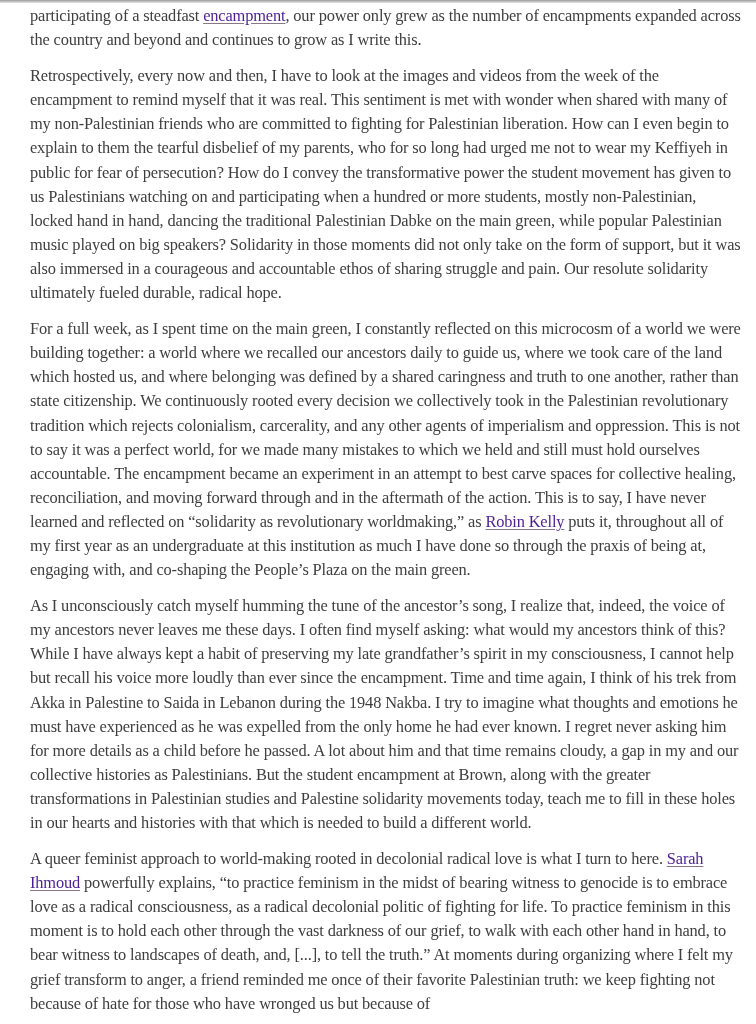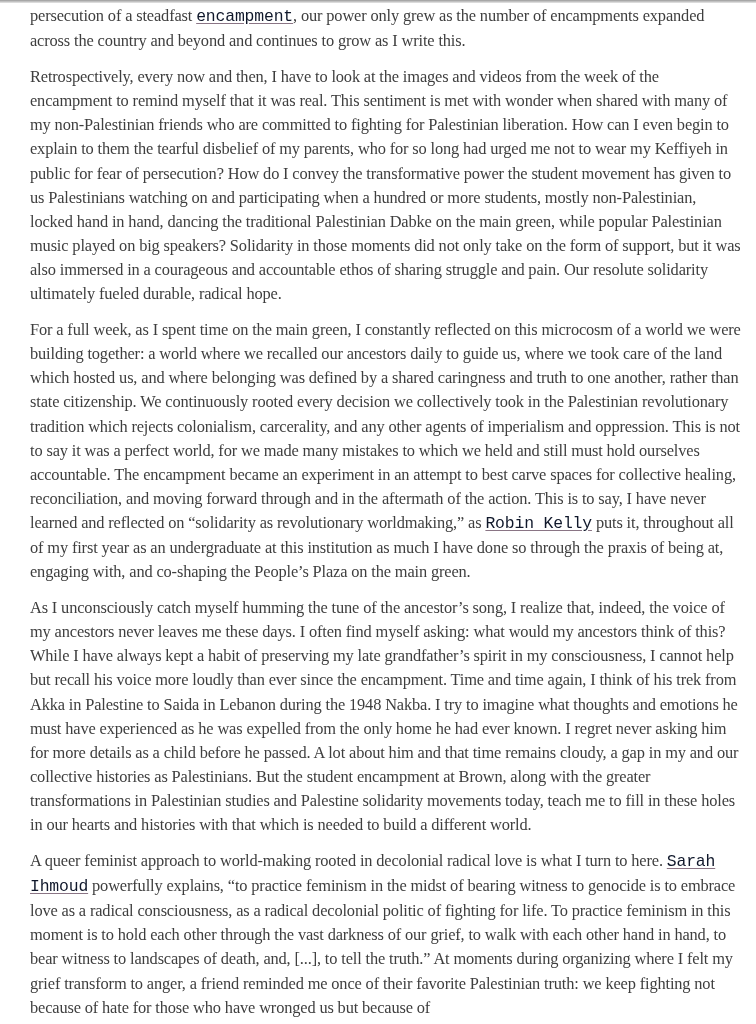--- a/index.html
+++ b/index.html
@@ -14,36 +14,35 @@
     position: absolute; left: 0; top: 0; width: 756px; height: 3px;
     background: linear-gradient(#9a9a9a, #e8e8e8);
   }
   .article {
     position: absolute; left: 30px; top: 4px; width: 712px;
     font-size: 16.4px; line-height: 24.1px;
     letter-spacing: -0.15px;
   }
   .article p { margin: 0 0 12px 0; }
   .link {
-    color: #0f172a;
+    color: #4c1d95;
     text-decoration: underline;
     text-decoration-color: #8a7585;
     text-underline-offset: 2px;
     cursor: pointer;
-    font-family: Liberation Mono, monospace;
   }
 </style>
 </head>
 <body>
 
 <div class="topbar"></div>
 
 <div class="article">
   <p>
-    <span>persecution of a steadfast </span><a class="link">encampment</a><span>, our power only grew as the number of encampments expanded across the country and beyond and continues to grow as I write this.</span>
+    <span>participating of a steadfast </span><a class="link">encampment</a><span>, our power only grew as the number of encampments expanded across the country and beyond and continues to grow as I write this.</span>
   </p>
   <p>
     <span>Retrospectively, every now and then, I have to look at the images and videos from the week of the encampment to remind myself that it was real. This sentiment is met with wonder when shared with many of my non-Palestinian friends who are committed to fighting for Palestinian liberation. How can I even begin to explain to them the tearful disbelief of my parents, who for so long had urged me not to wear my Keffiyeh in public for fear of persecution? How do I convey the transformative power the student movement has given to us Palestinians watching on and participating when a hundred or more students, mostly non-Palestinian, locked hand in hand, dancing the traditional Palestinian Dabke on the main green, while popular Palestinian music played on big speakers? Solidarity in those moments did not only take on the form of support, but it was also immersed in a courageous and accountable ethos of sharing struggle and pain. Our resolute solidarity ultimately fueled durable, radical hope.</span>
   </p>
   <p>
     <span>For a full week, as I spent time on the main green, I constantly reflected on this microcosm of a world we were building together: a world where we recalled our ancestors daily to guide us, where we took care of the land which hosted us, and where belonging was defined by a shared caringness and truth to one another, rather than state citizenship. We continuously rooted every decision we collectively took in the Palestinian revolutionary tradition which rejects colonialism, carcerality, and any other agents of imperialism and oppression. This is not to say it was a perfect world, for we made many mistakes to which we held and still must hold ourselves accountable. The encampment became an experiment in an attempt to best carve spaces for collective healing, reconciliation, and moving forward through and in the aftermath of the action. This is to say, I have never learned and reflected on “solidarity as revolutionary worldmaking,” as </span><a class="link">Robin Kelly</a><span> puts it, throughout all of my first year as an undergraduate at this institution as much I have done so through the praxis of being at, engaging with, and co-shaping the People’s Plaza on the main green.</span>
   </p>
   <p>
     <span>As I unconsciously catch myself humming the tune of the ancestor’s song, I realize that, indeed, the voice of my ancestors never leaves me these days. I often find myself asking: what would my ancestors think of this? While I have always kept a habit of preserving my late grandfather’s spirit in my consciousness, I cannot help but recall his voice more loudly than ever since the encampment. Time and time again, I think of his trek from Akka in Palestine to Saida in Lebanon during the 1948 Nakba. I try to imagine what thoughts and emotions he must have experienced as he was expelled from the only home he had ever known. I regret never asking him for more details as a child before he passed. A lot about him and that time remains cloudy, a gap in my and our collective histories as Palestinians. But the student encampment at Brown, along with the greater transformations in Palestinian studies and Palestine solidarity movements today, teach me to fill in these holes in our hearts and histories with that which is needed to build a different world.</span>
   </p>

